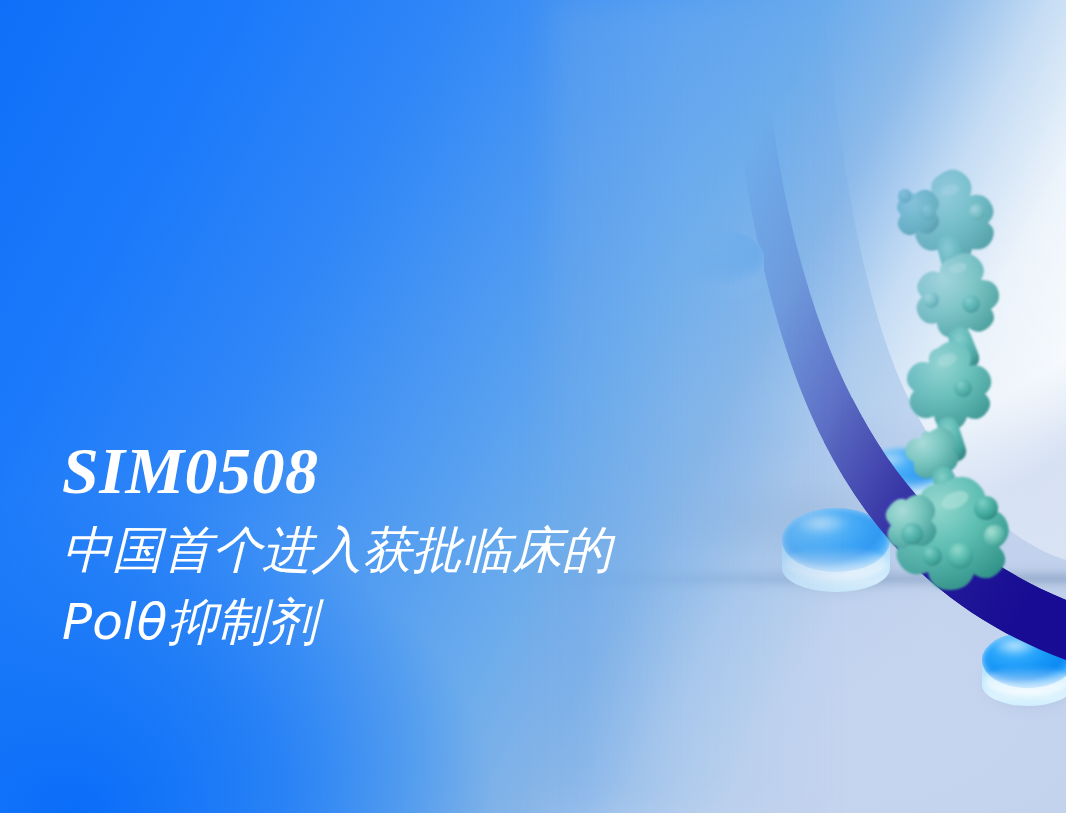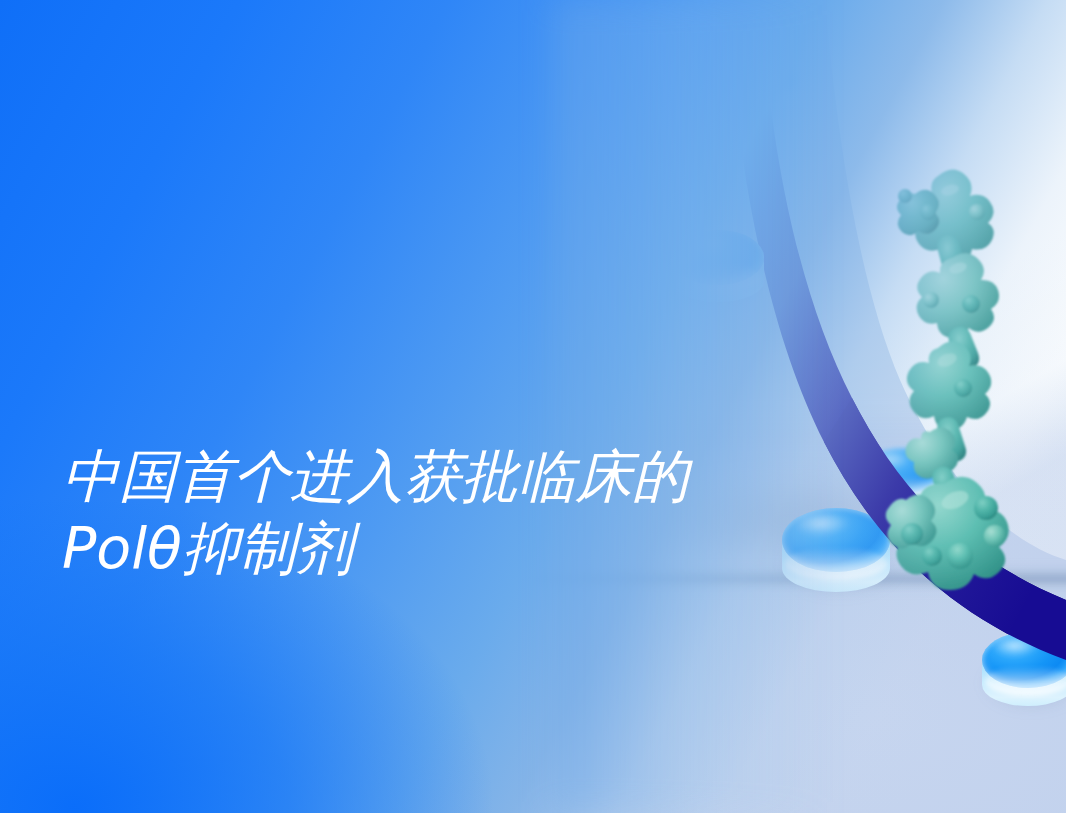--- a/index.html
+++ b/index.html
@@ -180,21 +180,21 @@
     line-height: 74px;
     letter-spacing: .5px;
     color: #ffffff;
     white-space: nowrap;
   }
   .tagline {
     margin: 0;
     font-family: "DejaVu Sans", "Liberation Sans", sans-serif;
     font-weight: 500;
     font-style: italic;
-    font-size: 57px;
+    font-size: 50px;
     line-height: 56px;
     letter-spacing: 0px;
     color: #ffffff;
     white-space: nowrap;
   }
   .tagline.line1 { margin-top: 14px; }
   .tagline.line2 { margin-top: 16px; }
 </style>
 </head>
 <body>
@@ -390,17 +390,18 @@
       <ellipse cx="958" cy="268" rx="9" ry="5" fill="#c0ebdf" opacity=".45" transform="rotate(-18 958 268)"></ellipse>
       <ellipse cx="950" cy="190" rx="9" ry="5" fill="#c0ebdf" opacity=".45" transform="rotate(-15 950 190)"></ellipse>
     </g>
   </svg>
 
   <div class="blue-veil" style="z-index:30;"></div>
   <div class="blue-veil-feather" style="z-index:31;"></div>
   <div class="blue-veil-corner" style="z-index:32;"></div>
 
   <div class="text-block">
+    <h1 class="product-name">SIM0508</h1>
     <p class="tagline line1">中国首个进入获批临床的</p>
     <p class="tagline line2">Polθ抑制剂</p>
   </div>
 
 </div>
 
 </body></html>

